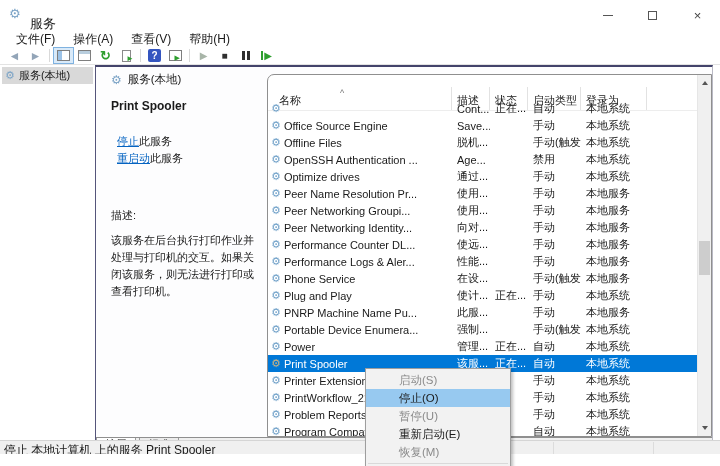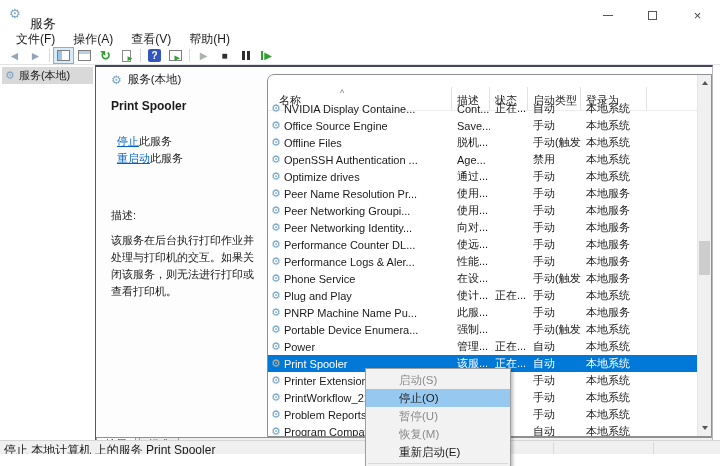--- a/index.html
+++ b/index.html
@@ -229,21 +229,20 @@
       <span class="hc cd">描述</span>
       <span class="hc cs">状态</span>
       <span class="hc cu">启动类型</span>
       <span class="hc cl">登录为</span>
       <span class="hc cf"></span>
     </div>
     <div class="tlist">
         <div class="trow">
           <span class="c cn">
             <span class="gearrow">⚙</span>
-            <span>NVIDIA Display Containe...</span>
           </span>
           <span class="c cd">Cont...</span>
           <span class="c cs">正在...</span>
           <span class="c cu">自动</span>
           <span class="c cl">本地系统</span>
         </div>
         <div class="trow">
           <span class="c cn">
             <span class="gearrow">⚙</span>
             <span>Office Source Engine</span>
@@ -452,17 +451,17 @@
   <span class="ssep" style="left:457px"></span>
   <span class="ssep" style="left:553px"></span>
   <span class="ssep" style="left:653px"></span>
 </div>
 
 <div class="ctxmenu">
   <div id="ctx-items">
       <div class="mitem disabled">启动(S)</div>
       <div class="mitem highlighted">停止(O)</div>
       <div class="mitem disabled">暂停(U)</div>
+      <div class="mitem ">重新启动(E)</div>
       <div class="mitem disabled">恢复(M)</div>
-      <div class="mitem ">重新启动(E)</div>
     </div>
   <div class="msep"></div>
 </div>
 
 </body></html>

